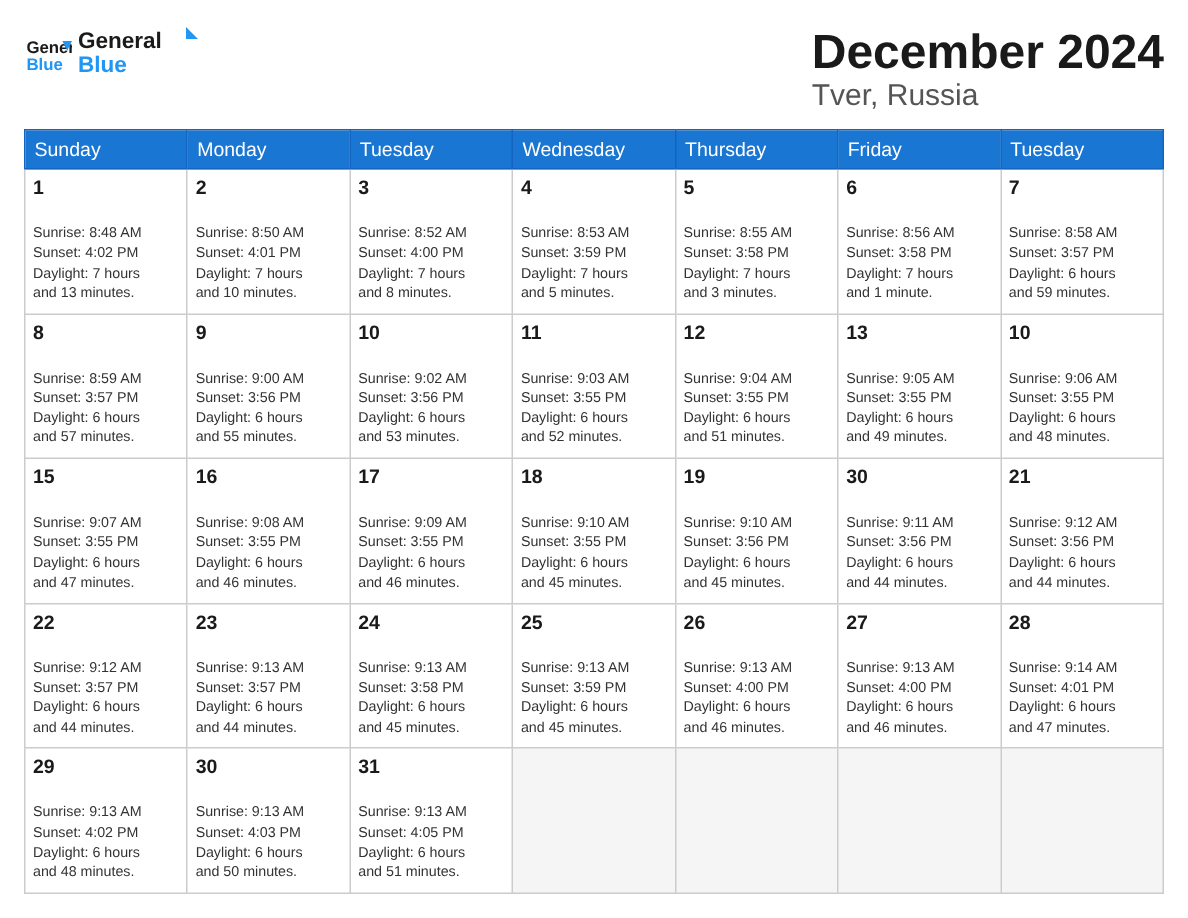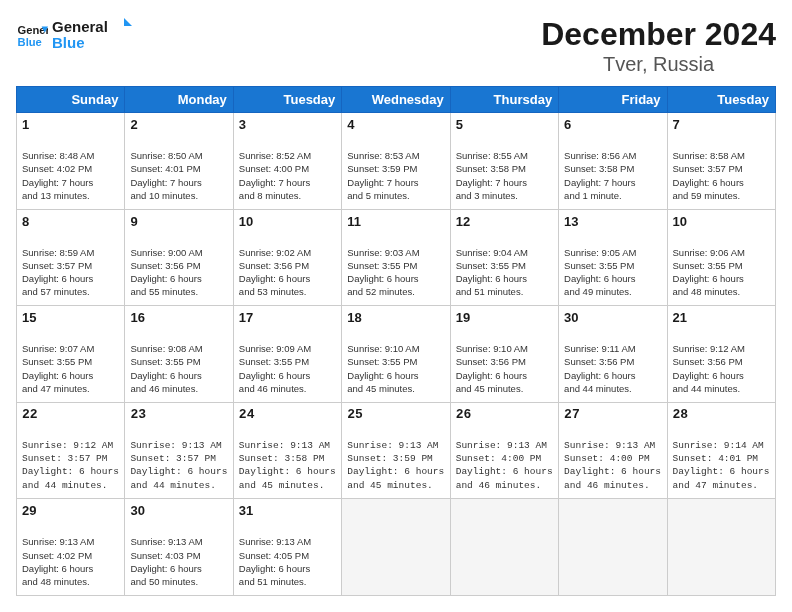--- a/index.html
+++ b/index.html
@@ -26,45 +26,45 @@
     .logo {
       display: flex;
       align-items: center;
     }
     .logo-icon {
       width: 32px;
       height: 32px;
       margin-right: 4px;
     }
     .title-area {
-      text-align: center;
+      text-align: left;
     }
     .month-title {
       font-size: 32px;
       font-weight: bold;
       color: #1a1a1a;
     }
     .location {
       font-size: 20px;
       color: #555;
     }
     .calendar {
       flex: 1;
       border: 1px solid #ccc;
       border-collapse: collapse;
       width: 100%;
       table-layout: fixed;
     }
     .calendar th {
       background-color: #1976D2;
       color: #fff;
-      text-align: right;
+      text-align: left;
       padding: 5px 6px;
       font-size: 13px;
-      font-weight: bold;
+      font-weight: normal;
       border: 1px solid #1565C0;
       margin-left: 36px;
     }
     .calendar td {
       border: 1px solid #ccc;
       vertical-align: top;
       padding: 4px 5px;
       font-size: 9.5px;
       color: #333;
       background: #fff;
@@ -205,21 +205,21 @@
           </td>
           <td>
             <span class="day-num">30</span>
             <div class="day-info">Sunrise: 9:11 AM<br>Sunset: 3:56 PM<br>Daylight: 6 hours<br>and 44 minutes.</div>
           </td>
           <td>
             <span class="day-num">21</span>
             <div class="day-info">Sunrise: 9:12 AM<br>Sunset: 3:56 PM<br>Daylight: 6 hours<br>and 44 minutes.</div>
           </td>
         </tr>
-        <tr style="height: 88px; font-family: Liberation Mono, monospace;">
+        <tr style="height: 88px;">
           <td>
             <span class="day-num">22</span>
             <div class="day-info">Sunrise: 9:12 AM<br>Sunset: 3:57 PM<br>Daylight: 6 hours<br>and 44 minutes.</div>
           </td>
           <td>
             <span class="day-num">23</span>
             <div class="day-info">Sunrise: 9:13 AM<br>Sunset: 3:57 PM<br>Daylight: 6 hours<br>and 44 minutes.</div>
           </td>
           <td>
             <span class="day-num">24</span>

